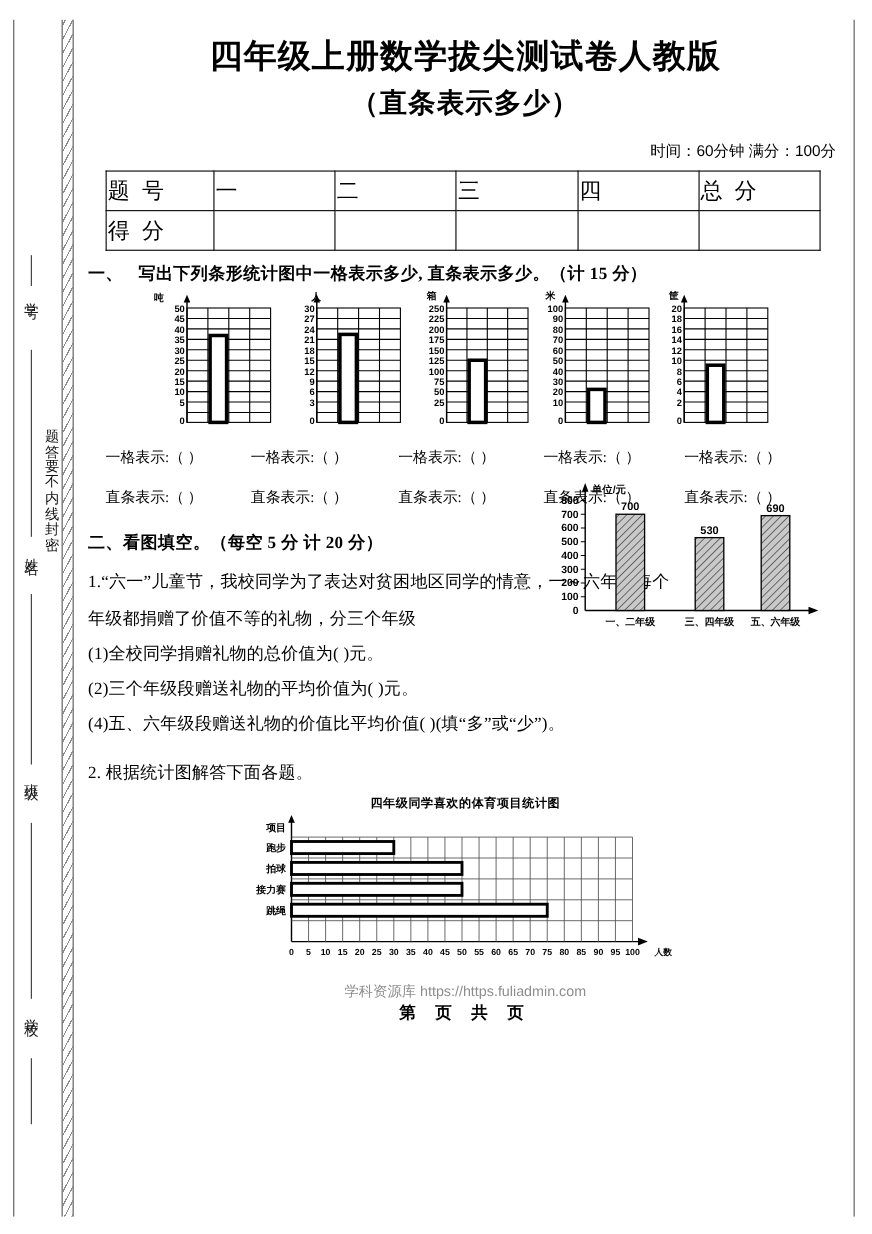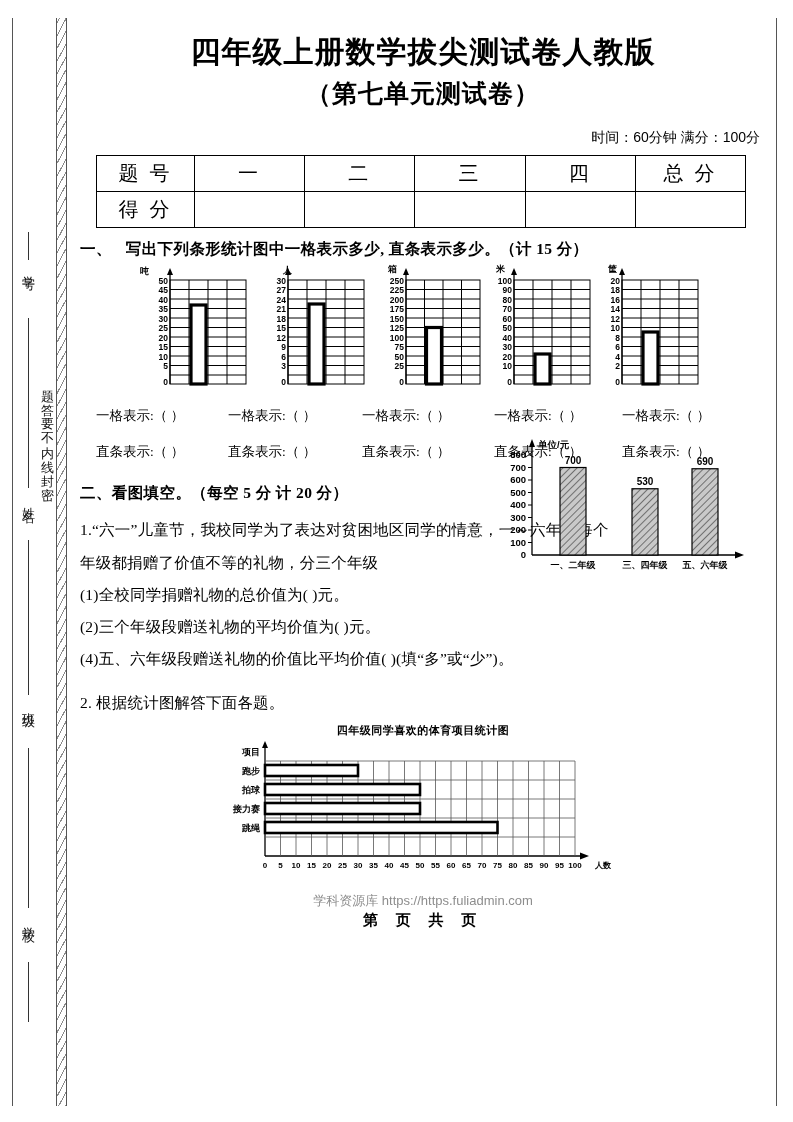--- a/index.html
+++ b/index.html
@@ -132,21 +132,20 @@
   
   table.score {
     margin: 8px 0 0 18px;
     border-collapse: collapse;
     width: 650px;
     table-layout: fixed;
   }
   table.score td {
     border: 1.6px solid #000;
     height: 33px;
-    text-align: center;
     font-size: 20px;
     font-family: "Liberation Serif", "DejaVu Serif", serif;
     letter-spacing: 3px;
     margin-left: 39px;
   }
   table.score td.hdr-first, table.score td.row-first { width: 95px; }
 
   
   .sec-head {
     margin: 11px 0 0 2px;
@@ -247,21 +246,21 @@
   <div class="v-text v-label l0">学号</div>
   <div class="v-text v-label l1">姓名</div>
   <div class="v-text v-label l2">班级</div>
   <div class="v-text v-label l3">学校</div>
 
   <div class="v-text v-seal">题答要不内线封密</div>
 
   <div id="content">
 
     <h1 class="title-main">四年级上册数学拔尖测试卷人教版</h1>
-    <h2 class="title-sub">（第七单元测试卷）</h2>
+    <h2 class="title-sub">（直条表示多少）</h2>
     <div class="meta-line">时间：60分钟  满分：100分</div>
 
     <table class="score">
       <tbody>
           <tr>
         <td class="hdr-first">题 号</td>
         <td>一</td>
         <td>二</td>
         <td>三</td>
         <td>四</td>

